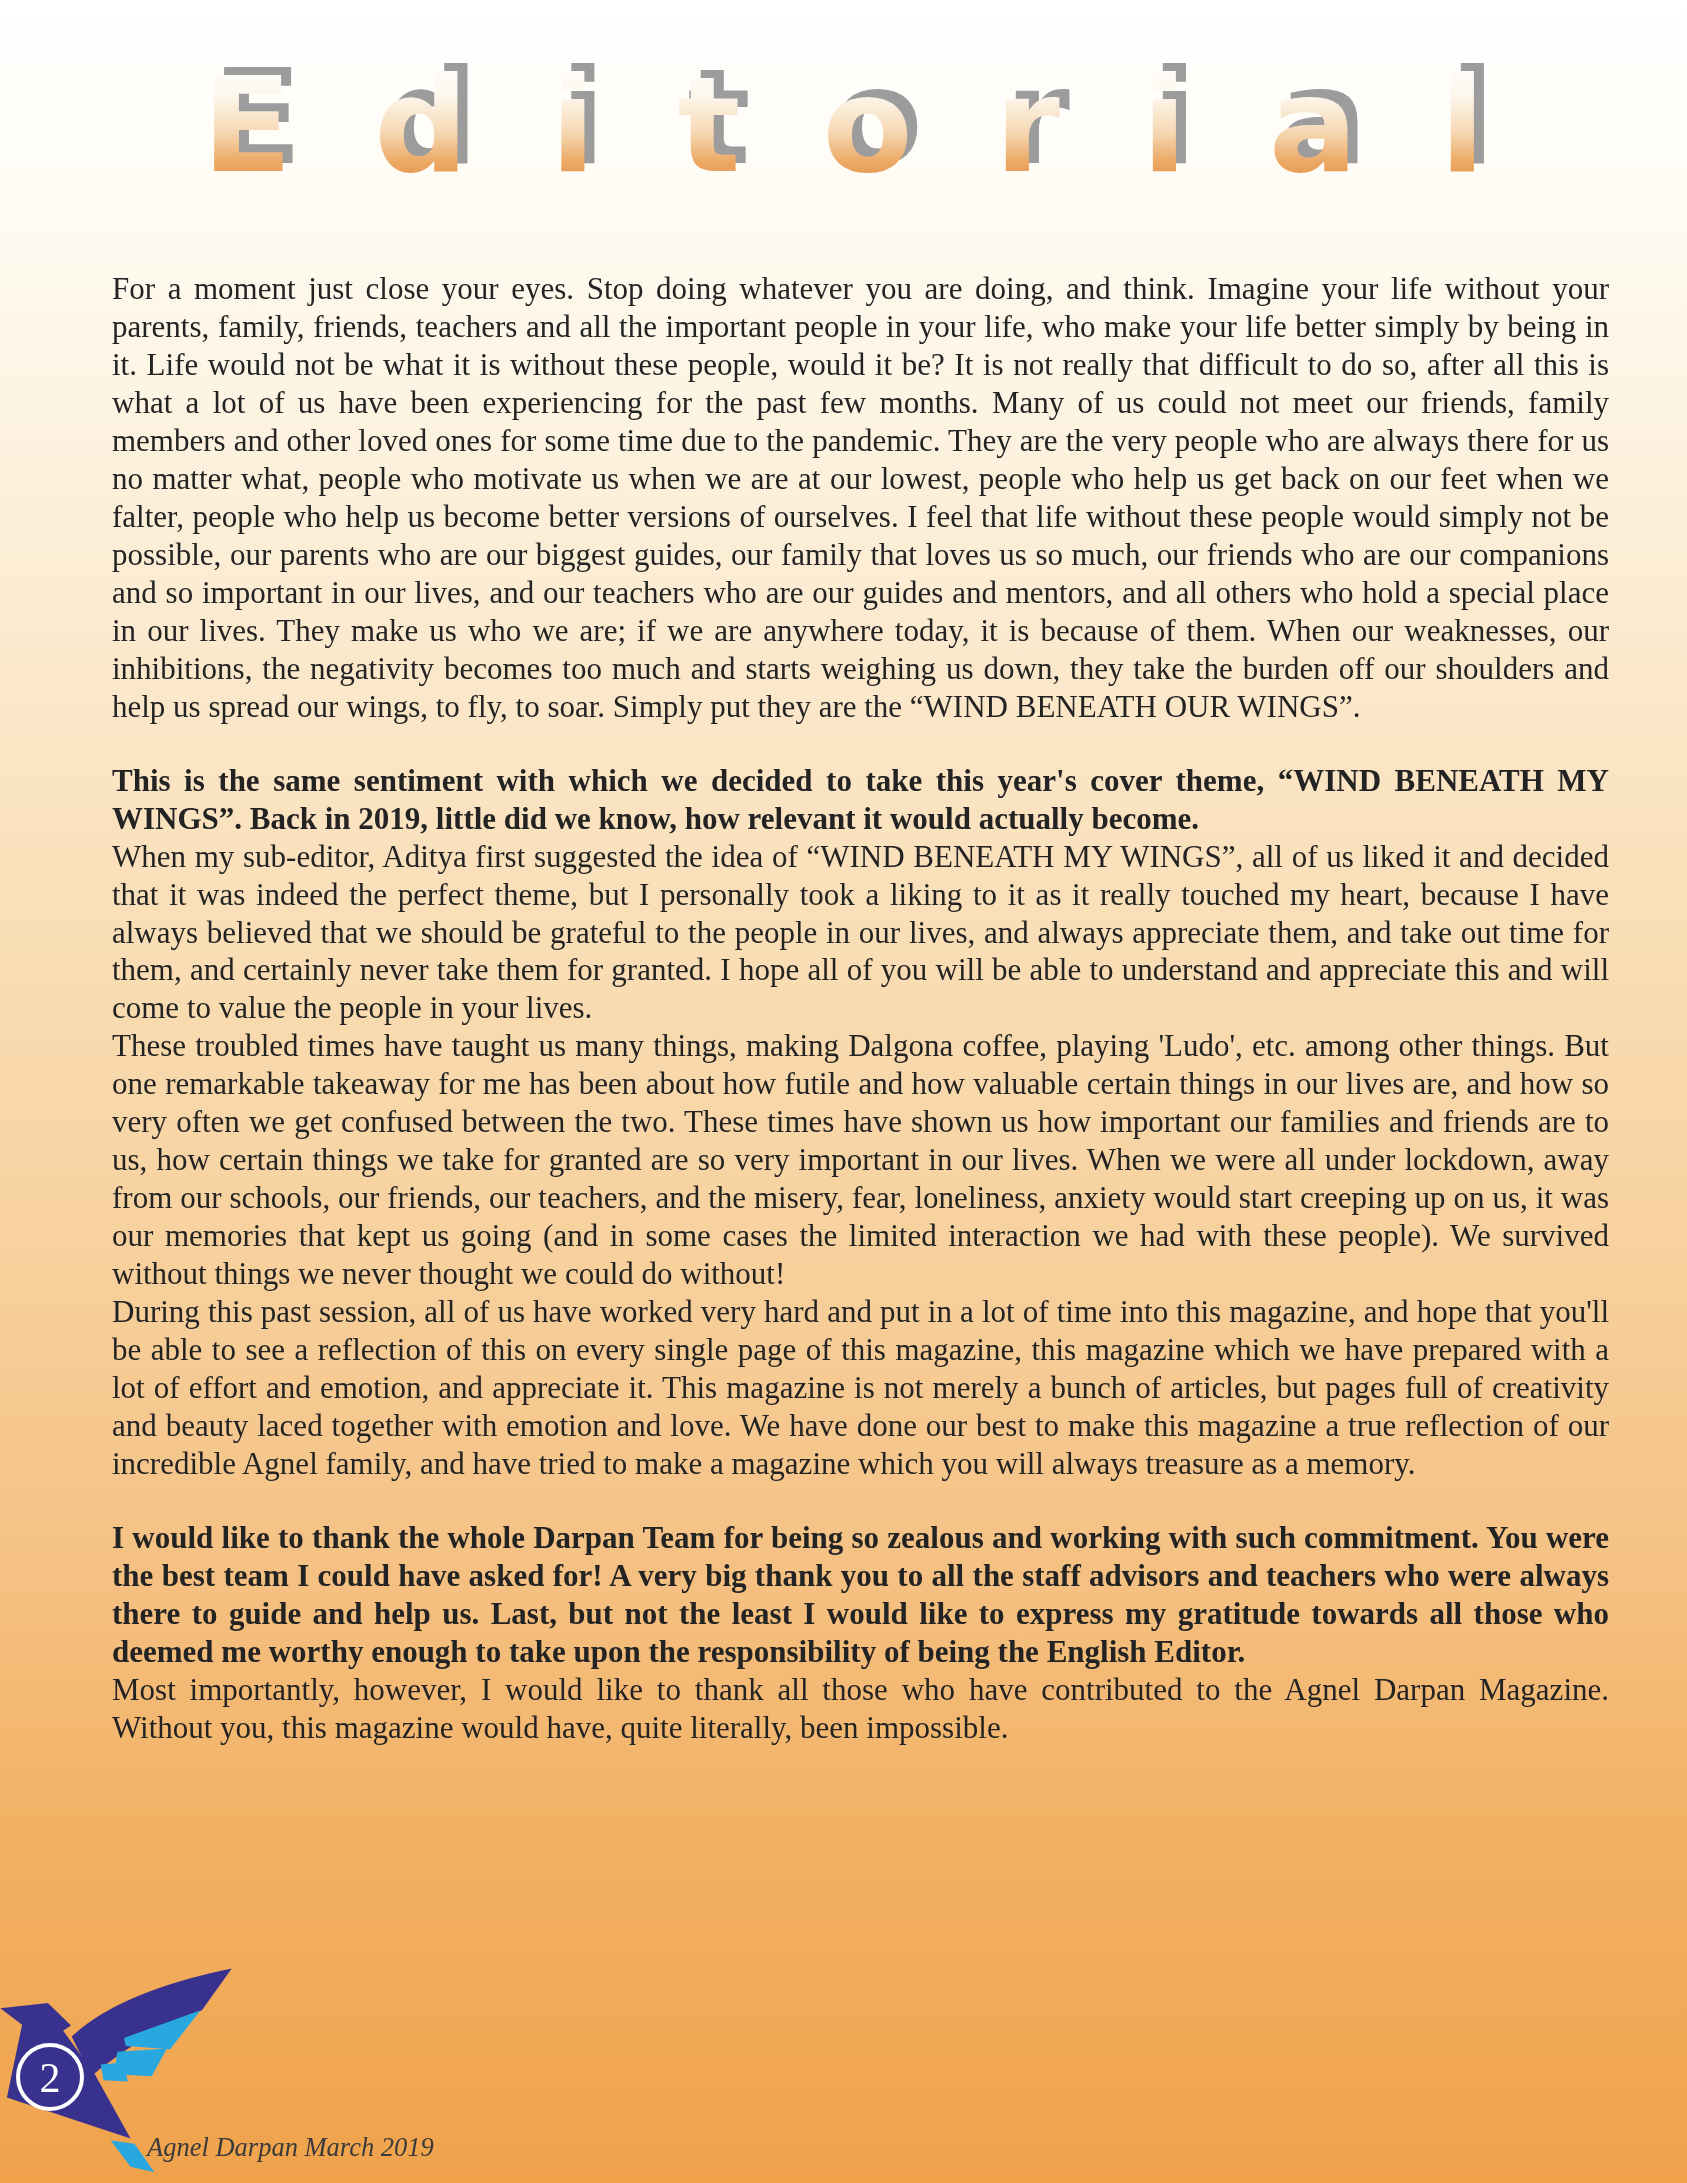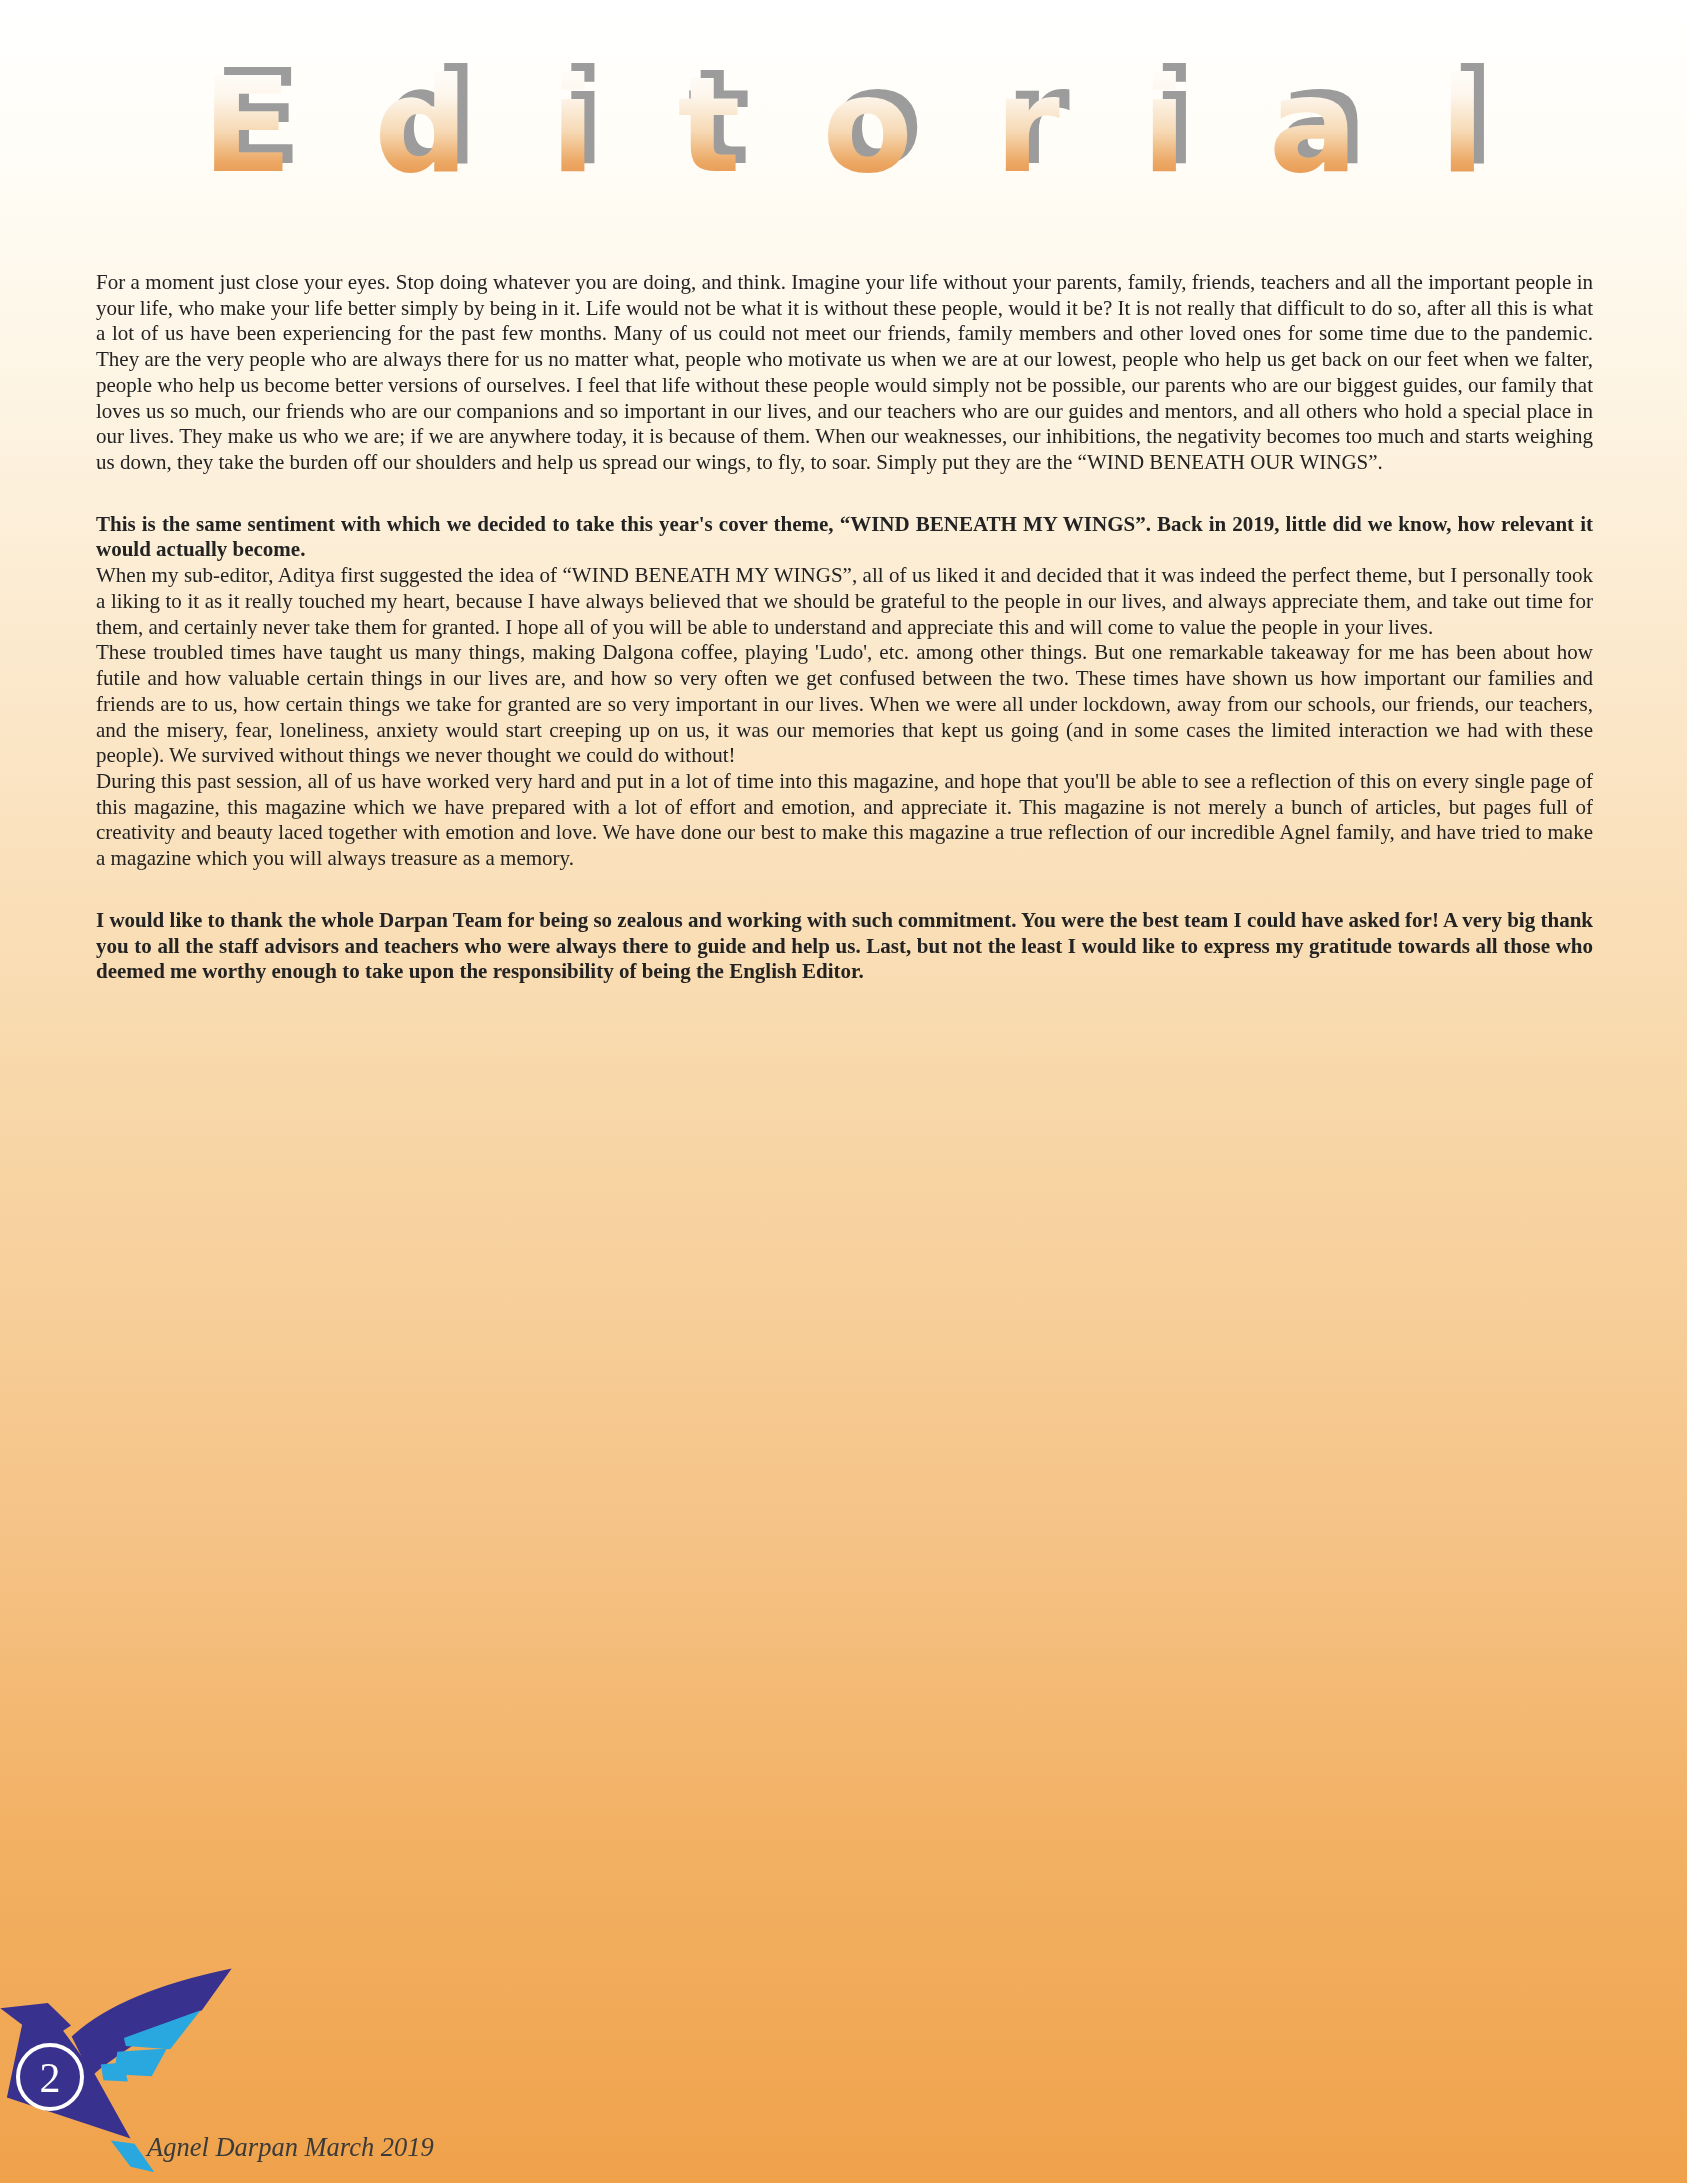--- a/index.html
+++ b/index.html
@@ -52,24 +52,24 @@
         #ffffff 0%, #fdf6ec 28%, #f6d9b4 55%, #eca864 78%, #e38a43 100%);
       -webkit-background-clip: text;
       background-clip: text;
       color: transparent;
     }
   }
 
   
   .article {
     position: absolute;
-    left: 96px;
+    left: 112px;
     top: 270px;
     width: 1497px;
-    font-size: 21px;
+    font-size: 31px;
     line-height: 1.225;
     color: #232323;
     text-align: justify;
   }
   .article p { margin: 0; }
   .article p.space-before { margin-top: 36px; font-weight: bold; }
 
   
   .bird-logo {
     position: absolute;
@@ -118,20 +118,21 @@
     <div class="title-layer title-fill">Editorial</div>
   </div>
 
   <div class="article">
     <p>For a moment just close your eyes. Stop doing whatever you are doing, and think. Imagine your life without your parents, family, friends, teachers and all the important people in your life, who make your life better simply by being in it. Life would not be what it is without these people, would it be? It is not really that difficult to do so, after all this is what a lot of us have been experiencing for the past few months. Many of us could not meet our friends, family members and other loved ones for some time due to the pandemic. They are the very people who are always there for us no matter what, people who motivate us when we are at our lowest, people who help us get back on our feet when we falter, people who help us become better versions of ourselves. I feel that life without these people would simply not be possible, our parents who are our biggest guides, our family that loves us so much, our friends who are our companions and so important in our lives, and our teachers who are our guides and mentors, and all others who hold a special place in our lives. They make us who we are; if we are anywhere today, it is because of them. When our weaknesses, our inhibitions, the negativity becomes too much and starts weighing us down, they take the burden off our shoulders and help us spread our wings, to fly, to soar. Simply put they are the “WIND BENEATH OUR WINGS”.</p>
     <p class="space-before">This is the same sentiment with which we decided to take this year's cover theme, “WIND BENEATH MY WINGS”. Back in 2019, little did we know, how relevant it would actually become.</p>
     <p>When my sub-editor, Aditya first suggested the idea of “WIND BENEATH MY WINGS”, all of us liked it and decided that it was indeed the perfect theme, but I personally took a liking to it as it really touched my heart, because I have always believed that we should be grateful to the people in our lives, and always appreciate them, and take out time for them, and certainly never take them for granted. I hope all of you will be able to understand and appreciate this and will come to value the people in your lives.</p>
     <p>These troubled times have taught us many things, making Dalgona coffee, playing 'Ludo', etc. among other things. But one remarkable takeaway for me has been about how futile and how valuable certain things in our lives are, and how so very often we get confused between the two. These times have shown us how important our families and friends are to us, how certain things we take for granted are so very important in our lives. When we were all under lockdown, away from our schools, our friends, our teachers, and the misery, fear, loneliness, anxiety would start creeping up on us, it was our memories that kept us going (and in some cases the limited interaction we had with these people). We survived without things we never thought we could do without!</p>
     <p>During this past session, all of us have worked very hard and put in a lot of time into this magazine, and hope that you'll be able to see a reflection of this on every single page of this magazine, this magazine which we have prepared with a lot of effort and emotion, and appreciate it. This magazine is not merely a bunch of articles, but pages full of creativity and beauty laced together with emotion and love. We have done our best to make this magazine a true reflection of our incredible Agnel family, and have tried to make a magazine which you will always treasure as a memory.</p>
     <p class="space-before">I would like to thank the whole Darpan Team for being so zealous and working with such commitment. You were the best team I could have asked for! A very big thank you to all the staff advisors and teachers who were always there to guide and help us. Last, but not the least I would like to express my gratitude towards all those who deemed me worthy enough to take upon the responsibility of being the English Editor.</p>
+    <p>Most importantly, however, I would like to thank all those who have contributed to the Agnel Darpan Magazine. Without you, this magazine would have, quite literally, been impossible.</p>
   </div>
 
   <svg class="bird-logo" viewBox="0 0 400 360" xmlns="http://www.w3.org/2000/svg">
 
     <path d="M0,85 L72,77 L107,111 L95,119 L143,185 L197,282 L10,220 L33,110 Z" fill="#38318E"></path>
 
     <path d="M350,25 Q180,60 108,128 L120,152 L138,188 L152,176 Q200,140 226,126 Q268,104 305,88 Z" fill="#38318E"></path>
 
     <path d="M187,130 L303,88 L257,147 L190,142 Z" fill="#29A8E0"></path>
     <path d="M177,151 L252,146 L229,188 L172,185 Z" fill="#29A8E0"></path>

